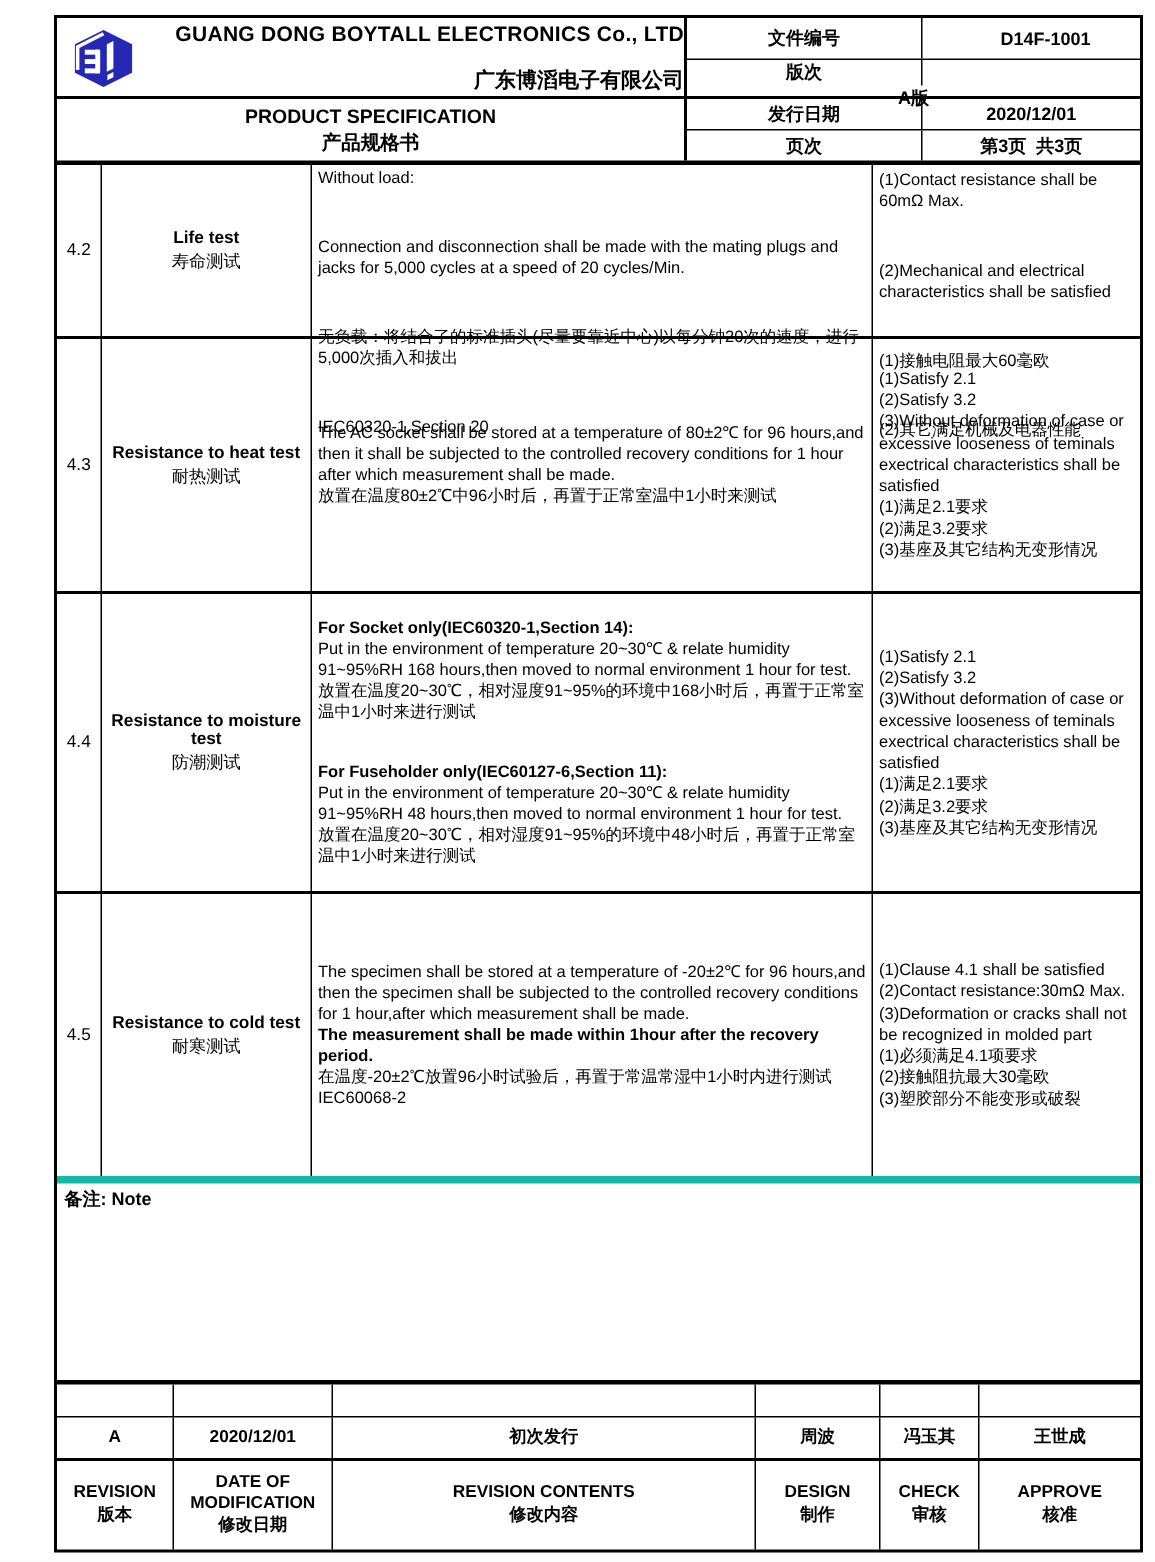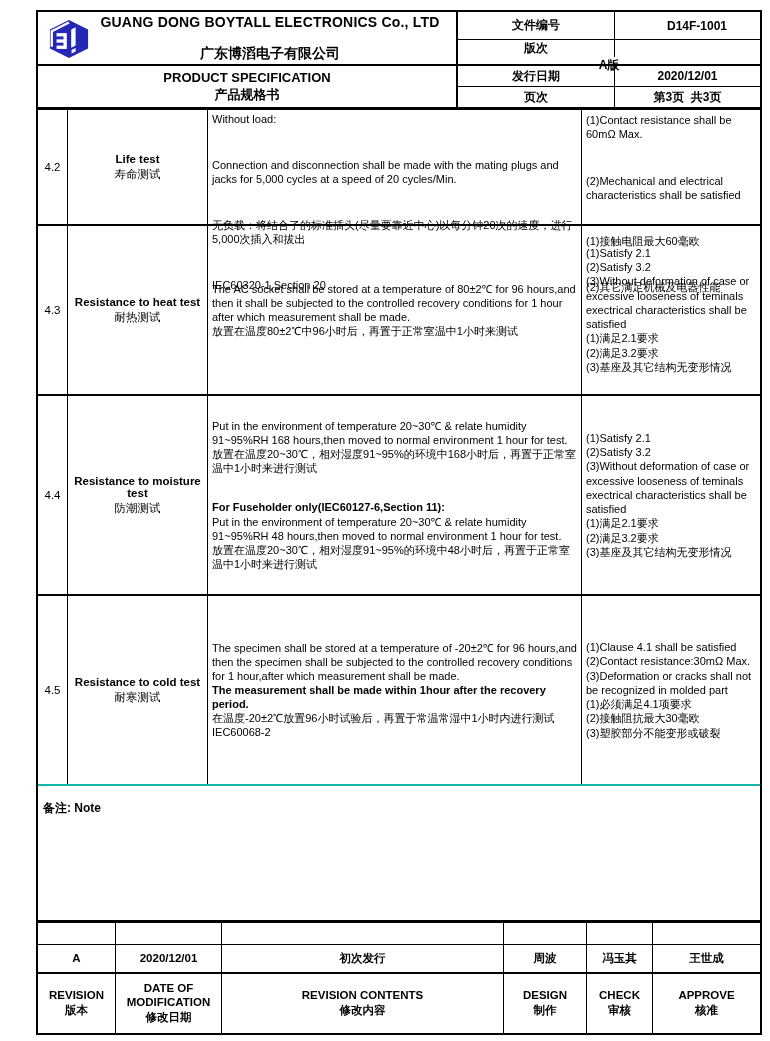--- a/index.html
+++ b/index.html
@@ -5,21 +5,21 @@
   * { margin:0; padding:0; box-sizing:border-box; }
   body { background:#e8e8e8; font-family:"Liberation Sans", sans-serif; color:#000; }
   .page { width:770px; height:1041px; background:#fff; position:relative; overflow:hidden; }
   .sheet { position:absolute; left:36px; top:10px; width:726px; height:1025px; border:2px solid #000; background:#fff; }
 
   
   .hdr { display:flex; height:95px; }
   .hdr-left { width:418px; display:flex; flex-direction:column; }
   .company-cell { height:54px; border-bottom:2px solid #000; position:relative; display:flex; align-items:center; }
   .logo { position:absolute; left:9px; top:5px; }
-  .company-text { flex:1; text-align:center; padding-left:46px; }
+  .company-text { flex:1; text-align:right; padding-left:46px; }
   .company-en { font-size:14px; font-weight:bold; letter-spacing:0.2px; }
   .company-cn { font-size:14px; font-weight:bold; margin-top:15px; }
   .title-cell { flex:1; display:flex; flex-direction:column; justify-content:center; text-align:center; }
   .title-en { font-size:13px; font-weight:bold; }
   .title-cn { font-size:13px; font-weight:bold; margin-top:1px; }
   .hdr-right { width:304px; border-left:2px solid #000; display:flex; flex-direction:column; }
   .hr { display:flex; }
   .hr .hl { width:157px; border-right:1px solid #000; display:flex; align-items:center; justify-content:center; font-weight:bold; font-size:12px; }
   .hr .hv { flex:1; display:flex; align-items:center; justify-content:center; font-weight:bold; font-size:12px; white-space:pre-wrap; }
   .hr1 { height:28px; border-bottom:1px solid #000;gap:19px; }
@@ -39,21 +39,21 @@
   .c-item .ien { font-size:11.5px; font-weight:bold; }
   .c-item .icn { font-size:11.5px; margin-top:2px; }
   .c-desc { width:374px; padding:2px 4px; font-size:11px; line-height:1.28; display:flex; flex-direction:column; }
   .c-req  { flex:1; border-right:none; padding:3px 4px; font-size:11px; line-height:1.3; display:flex; flex-direction:column; }
   .v-top { justify-content:flex-start;gap:32px; }
   .v-mid { justify-content:center; }
   .b { font-weight:bold; }
   .gap { margin-top:25px; }
 
   
-  .note { height:136px; border-top:2px solid #14b8a6; padding:14px 5px; font-size:12px; font-weight:bold; }
+  .note { height:136px; border-top:5px solid #14b8a6; padding:2px 5px; font-size:12px; font-weight:bold; }
 
   
   .rrow { display:flex; }
   .rrow-empty { height:24px; border-top:3px solid #000; }
   .rrow-data  { height:28px; border-top:1px solid #000; font-weight:bold; font-size:11.5px; }
   .rrow-head  { height:61px; border-top:2px solid #000; font-weight:bold; }
   .rc { border-right:1px solid #000; display:flex; flex-direction:column; align-items:center; justify-content:center; text-align:center; line-height:1.2; }
   .rc:last-child { border-right:none; }
   .rc1 { width:78px; } .rc2 { width:106px; } .rc3 { width:282px; }
   .rc4 { width:83px; } .rc5 { width:66px; } .rc6 { flex:1; }
@@ -148,20 +148,21 @@
       </div>
     </div>
 
     <div class="trow r44">
       <div class="c c-no">4.4</div>
       <div class="c c-item">
         <div class="ien">Resistance to moisture test</div>
         <div class="icn">防潮测试</div>
       </div>
       <div class="c c-desc v-mid">
+        <div class="b">For Socket only(IEC60320-1,Section 14):</div>
         <div>Put in the environment of temperature 20~30℃ &amp; relate humidity 91~95%RH 168 hours,then moved to normal environment 1 hour for test.</div>
         <div>放置在温度20~30℃，相对湿度91~95%的环境中168小时后，再置于正常室温中1小时来进行测试</div>
         <div class="b gap">For Fuseholder only(IEC60127-6,Section 11):</div>
         <div>Put in the environment of temperature 20~30℃ &amp; relate humidity 91~95%RH 48 hours,then moved to normal environment 1 hour for test.</div>
         <div>放置在温度20~30℃，相对湿度91~95%的环境中48小时后，再置于正常室温中1小时来进行测试</div>
       </div>
       <div class="c c-req v-mid">
         <div>(1)Satisfy 2.1</div>
         <div>(2)Satisfy 3.2</div>
         <div>(3)Without deformation of case or excessive looseness of teminals exectrical characteristics shall be satisfied</div>

